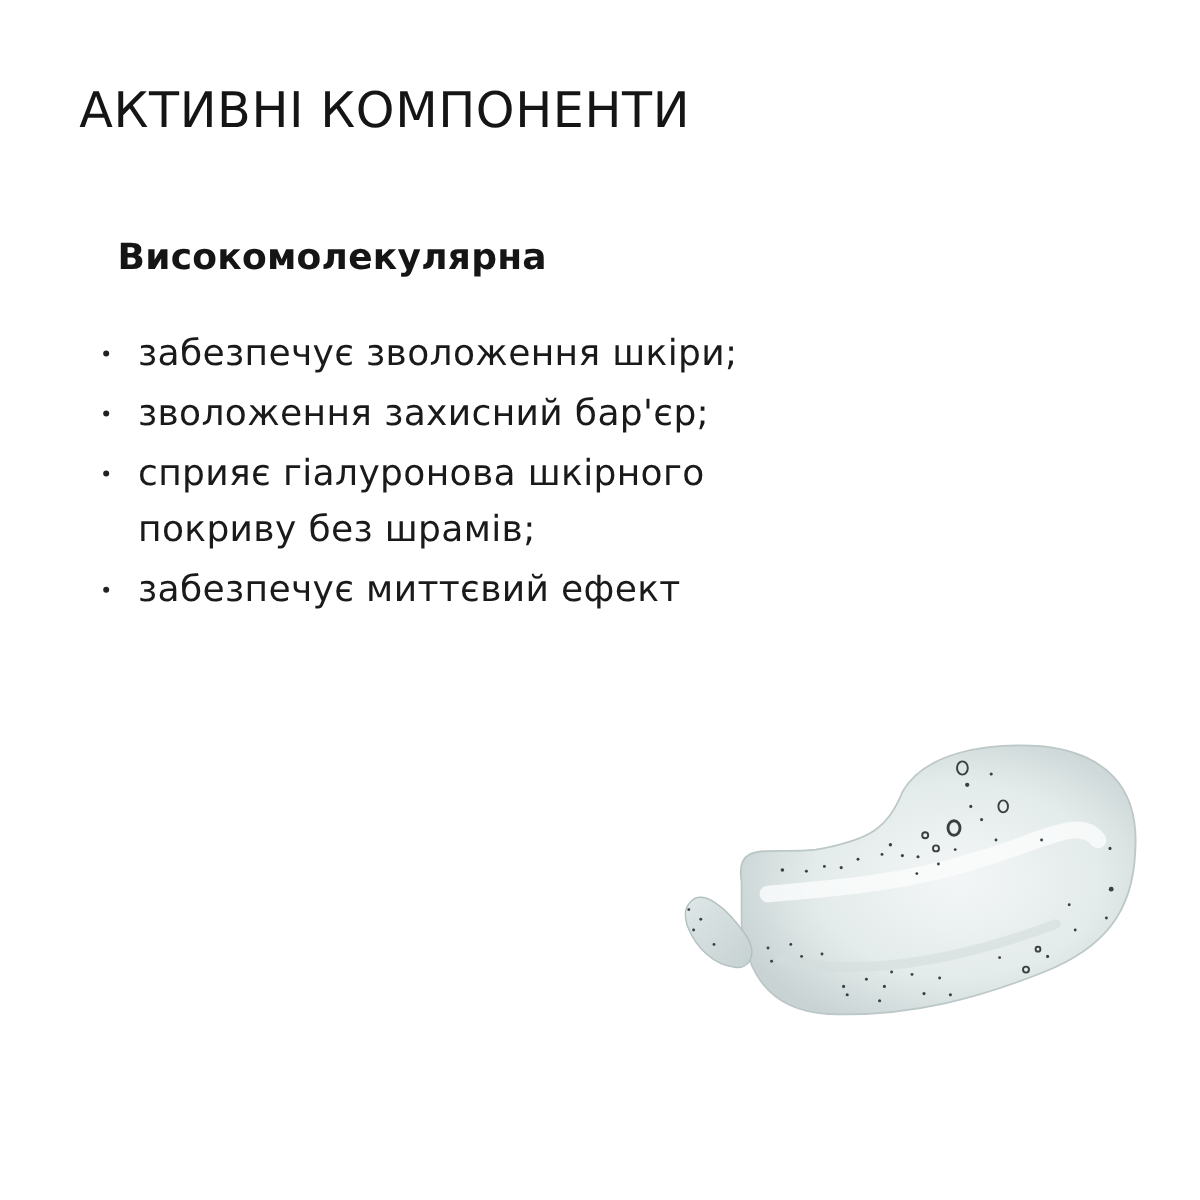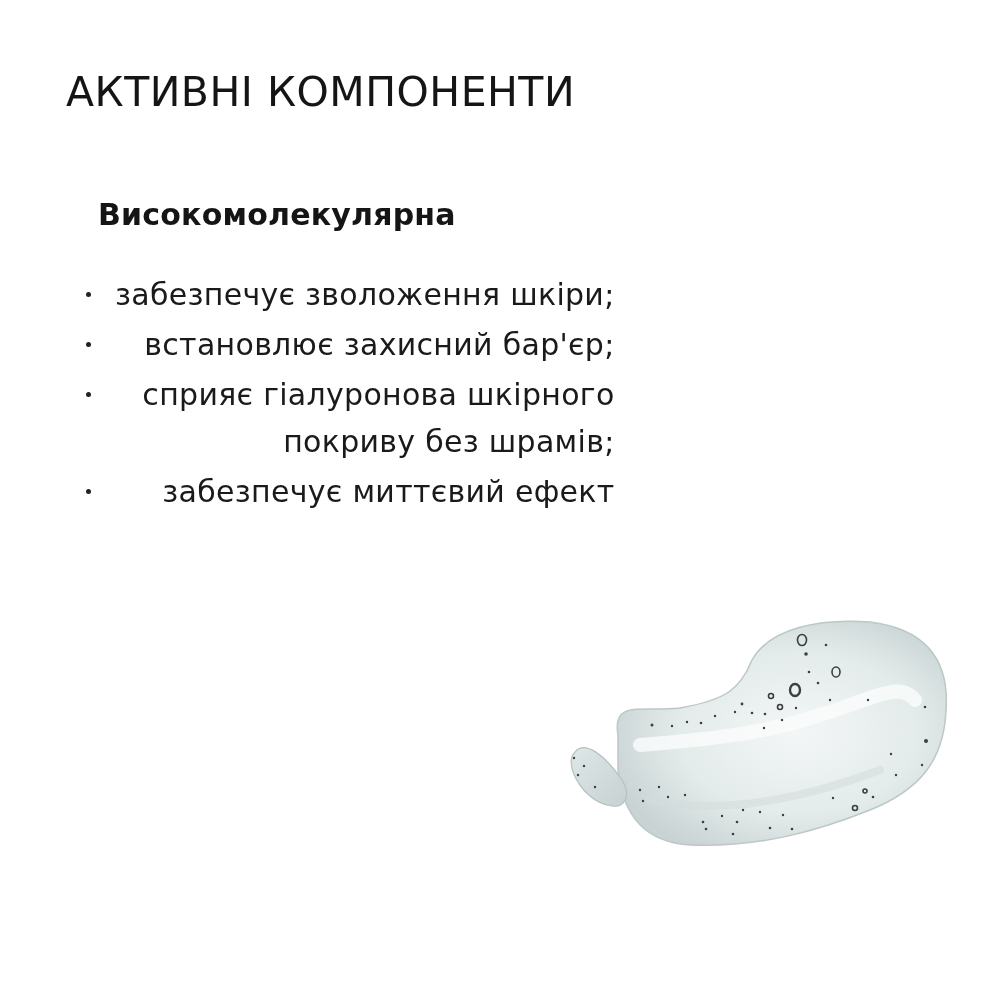--- a/index.html
+++ b/index.html
@@ -42,21 +42,20 @@
       font-size: 30px;
       line-height: 47px;
       color: #1a1a1a;
     }
     .bullets li {
       position: relative;
       padding-left: 31px;
       margin-bottom: 3px;
       white-space: nowrap;
       letter-spacing: 0.3px;
-      text-align: right;
     }
     .bullets li .dot {
       position: absolute;
       left: 2px; top: 21px;
       width: 5px; height: 5px;
       border-radius: 50%;
       background: #222;
     }
     .bullets li .line { display: block; }
     .gel { position: absolute; left: 540px; top: 590px; width: 440px; height: 300px; }
@@ -70,21 +69,21 @@
   <span>Високомолекулярна</span>
 </h2>
 
 <ul class="bullets">
   <li>
     <span class="dot"></span>
     <span class="line">забезпечує зволоження шкіри;</span>
   </li>
   <li>
     <span class="dot"></span>
-    <span class="line">встановлює захисний бар'єр;</span>
+    <span class="line">зволоження захисний бар'єр;</span>
   </li>
   <li>
     <span class="dot"></span>
     <span class="line">сприяє гіалуронова шкірного</span>
     <span class="line">покриву без шрамів;</span>
   </li>
   <li>
     <span class="dot"></span>
     <span class="line">забезпечує миттєвий ефект</span>
   </li>

